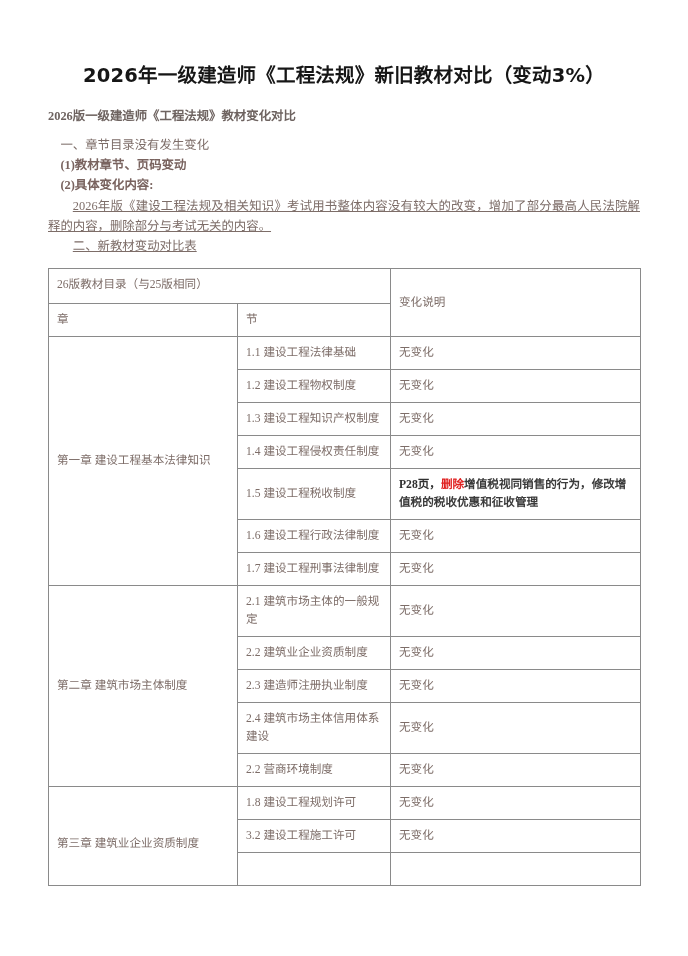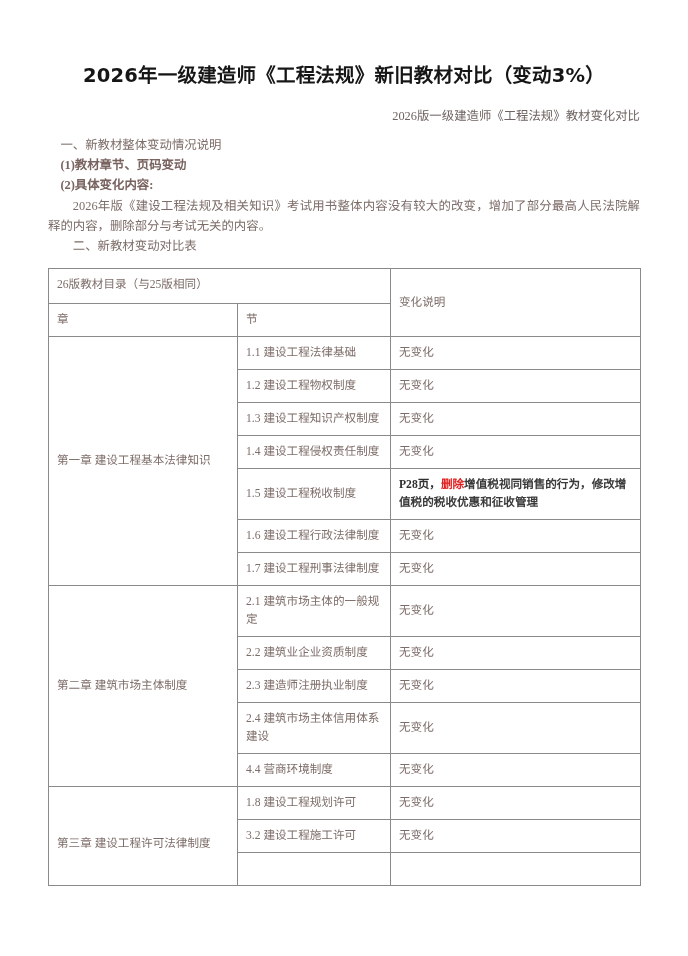--- a/index.html
+++ b/index.html
@@ -32,41 +32,41 @@
     font-family: "DejaVu Sans", "Liberation Sans", sans-serif;
     font-size: 19.5px;
     font-weight: bold;
     line-height: 1.45;
     color: #161616;
     letter-spacing: 0.2px;
   }
   .doc-subtitle {
     margin: 0;
     padding: 17px 48px 0 48px;
-    text-align: right;
+    text-align: left;
     font-size: 12.4px;
     line-height: 1.5;
     color: #6e6360;
-    font-weight: normal;
+    font-weight: bold;
   }
 
   
   .intro {
     padding: 9px 48px 0 48px;
   }
   .intro p {
     margin: 0;
     font-size: 12.4px;
     line-height: 1.63;
     color: #7d6d68;
     text-align: justify;
     text-justify: inter-ideograph;
   }
   .intro p.indent1 { text-indent: 1.0em; }
-  .intro p.indent2 { text-indent: 2.0em; }
+  .intro p.indent2 { text-indent: 2.0em; text-decoration: underline; }
   .intro p.bold-line {
     font-weight: bold;
     color: #79635f;
     text-indent: 1.0em;
   }
   .intro p .semi-bold {
     font-weight: bold;
   }
 
   
@@ -136,21 +136,21 @@
 </head>
 <body>
 
 <div class="page">
 
   <h1 class="doc-title">2026年一级建造师《工程法规》新旧教材对比（变动3%）</h1>
 
   <div class="doc-subtitle">2026版一级建造师《工程法规》教材变化对比</div>
 
   <div class="intro">
-    <p class="indent1">一、新教材整体变动情况说明</p>
+    <p class="indent1">一、章节目录没有发生变化</p>
 
     <p class="bold-line">(1)教材章节、页码变动</p>
 
 
 
     <p class="bold-line">(2)具体变化内容:</p>
 
     <p class="indent2">2026年版《建设工程法规及相关知识》考试用书整体内容没有较大的改变，增加了部分最高人民法院解释的内容，删除部分与考试无关的内容。</p>
 
     <p class="indent2">二、新教材变动对比表</p>
@@ -214,25 +214,25 @@
           </tr>
           <tr>
             <td class="section-cell">2.3  建造师注册执业制度</td>
             <td class="note-cell">无变化</td>
           </tr>
           <tr>
             <td class="section-cell">2.4  建筑市场主体信用体系建设</td>
             <td class="note-cell">无变化</td>
           </tr>
           <tr>
-            <td class="section-cell">4.4  营商环境制度</td>
-            <td class="note-cell">无变化</td>
-          </tr>
-          <tr>
-            <td class="chapter-cell tall" rowspan="3">第三章  建设工程许可法律制度</td>
+            <td class="section-cell">2.2  营商环境制度</td>
+            <td class="note-cell">无变化</td>
+          </tr>
+          <tr>
+            <td class="chapter-cell tall" rowspan="3">第三章  建筑业企业资质制度</td>
             <td class="section-cell">1.8  建设工程规划许可</td>
             <td class="note-cell">无变化</td>
           </tr>
           <tr>
             <td class="section-cell">3.2  建设工程施工许可</td>
             <td class="note-cell">无变化</td>
           </tr>
           <tr>
             <td class="no-border">&nbsp;</td>
             <td class="no-border">&nbsp;</td>

